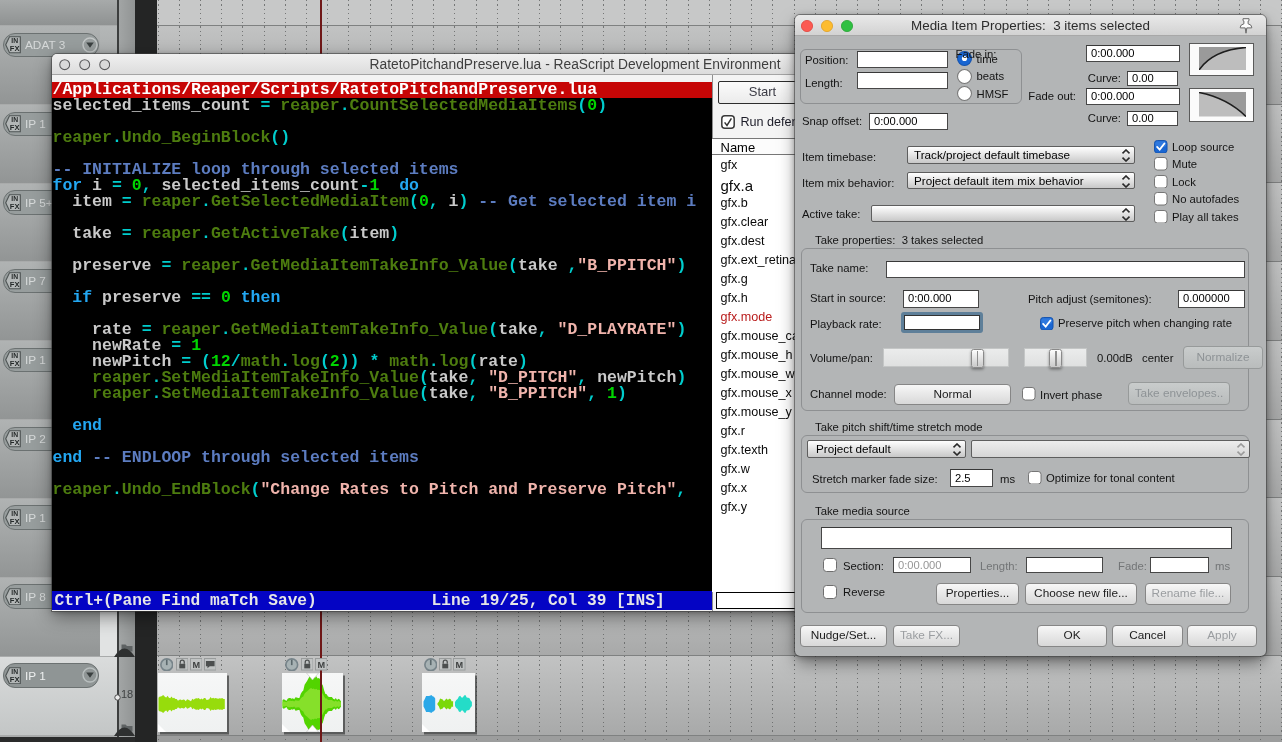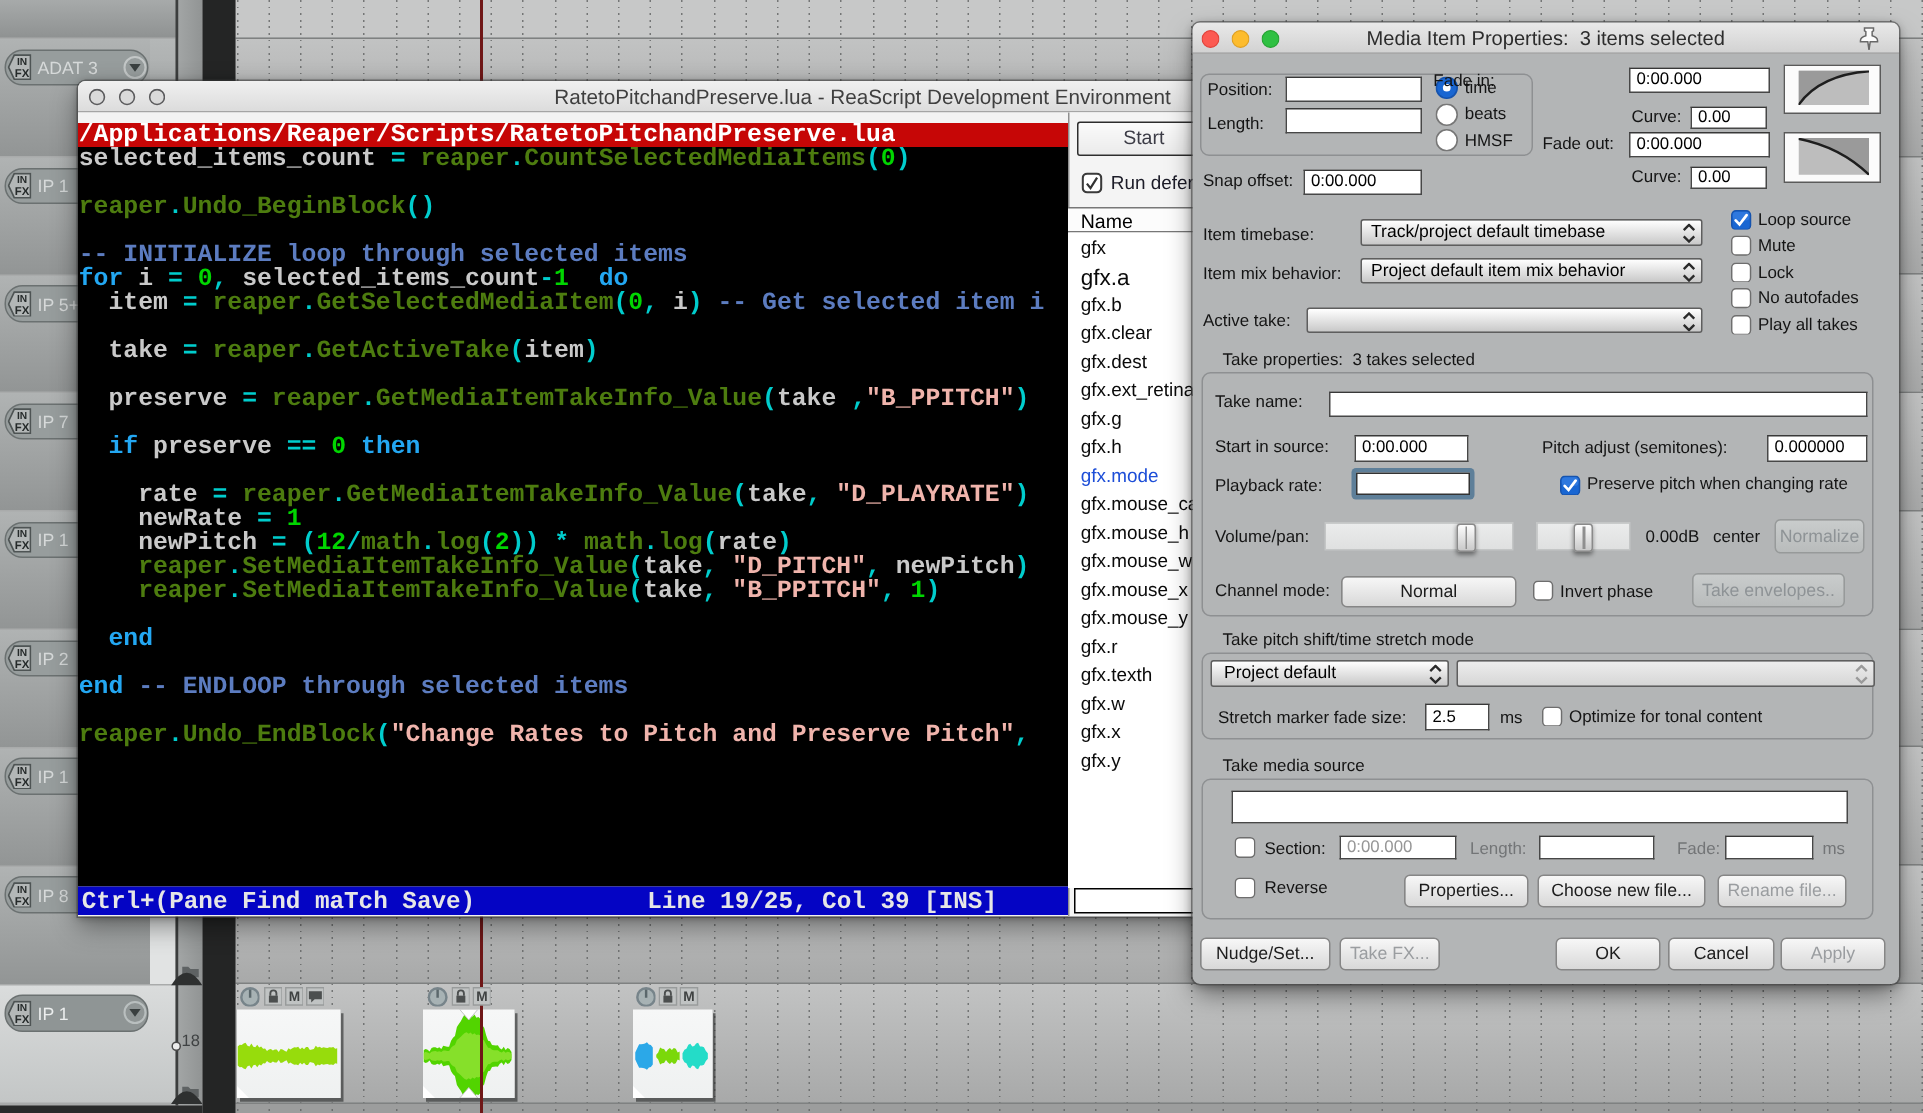--- a/index.html
+++ b/index.html
@@ -333,21 +333,21 @@
 <div style="left:669px;top:86.5px;font-size:13px;color:#000">Name</div>
 <div style="left:660.5px;top:101.5px;width:99.5px;height:437px;background:#fff"></div>
 <div style="left:669px;top:104px;font-size:12.6px;color:#0a0a0a;white-space:nowrap">gfx</div>
 <div style="left:669px;top:123px;font-size:15px;color:#0a0a0a;white-space:nowrap">gfx.a</div>
 <div style="left:669px;top:142px;font-size:12.6px;color:#0a0a0a;white-space:nowrap">gfx.b</div>
 <div style="left:669px;top:161px;font-size:12.6px;color:#0a0a0a;white-space:nowrap">gfx.clear</div>
 <div style="left:669px;top:180px;font-size:12.6px;color:#0a0a0a;white-space:nowrap">gfx.dest</div>
 <div style="left:669px;top:199px;font-size:12.6px;color:#0a0a0a;white-space:nowrap">gfx.ext_retina</div>
 <div style="left:669px;top:218px;font-size:12.6px;color:#0a0a0a;white-space:nowrap">gfx.g</div>
 <div style="left:669px;top:237px;font-size:12.6px;color:#0a0a0a;white-space:nowrap">gfx.h</div>
-<div style="left:669px;top:256px;font-size:12.6px;color:#1d4ed8;white-space:nowrap">gfx.mode</div>
+<div style="left:669px;top:256px;font-size:12.6px;color:#b91c1c;white-space:nowrap">gfx.mode</div>
 <div style="left:669px;top:275px;font-size:12.6px;color:#0a0a0a;white-space:nowrap">gfx.mouse_cap</div>
 <div style="left:669px;top:294px;font-size:12.6px;color:#0a0a0a;white-space:nowrap">gfx.mouse_h</div>
 <div style="left:669px;top:313px;font-size:12.6px;color:#0a0a0a;white-space:nowrap">gfx.mouse_w</div>
 <div style="left:669px;top:332px;font-size:12.6px;color:#0a0a0a;white-space:nowrap">gfx.mouse_x</div>
 <div style="left:669px;top:351px;font-size:12.6px;color:#0a0a0a;white-space:nowrap">gfx.mouse_y</div>
 <div style="left:669px;top:370px;font-size:12.6px;color:#0a0a0a;white-space:nowrap">gfx.r</div>
 <div style="left:669px;top:389px;font-size:12.6px;color:#0a0a0a;white-space:nowrap">gfx.texth</div>
 <div style="left:669px;top:408px;font-size:12.6px;color:#0a0a0a;white-space:nowrap">gfx.w</div>
 <div style="left:669px;top:427px;font-size:12.6px;color:#0a0a0a;white-space:nowrap">gfx.x</div>
 <div style="left:669px;top:446px;font-size:12.6px;color:#0a0a0a;white-space:nowrap">gfx.y</div>
@@ -488,21 +488,21 @@
 <div style="left:88px;top:333px;width:126px;height:18.5px;background:linear-gradient(#ebecec,#dfe0e0);border:1px solid #c4c6c6"></div>
 <div style="left:229px;top:333px;width:63px;height:18.5px;background:linear-gradient(#ebecec,#dfe0e0);border:1px solid #c4c6c6"></div>
 <div style="left:175.5px;top:333.5px;width:13px;height:19px;background:linear-gradient(#fdfdfd,#c9c9c9);border:1px solid #8a8a8a;border-radius:2.5px;box-shadow:0 1.5px 3px rgba(0,0,0,0.4)">
       <div style="left:5.4px;top:1px;width:1.3px;height:15px;background:#8f8f8f"></div>
     </div>
 <div style="left:254px;top:333.5px;width:13px;height:19px;background:linear-gradient(#fdfdfd,#c9c9c9);border:1px solid #8a8a8a;border-radius:2.5px;box-shadow:0 1.5px 3px rgba(0,0,0,0.4)">
       <div style="left:5.4px;top:1px;width:1.3px;height:15px;background:#8f8f8f"></div>
     </div>
 <div class="lbl" style="left:302px;top:336.5px">0.00dB</div>
 <div class="lbl" style="left:347px;top:336.5px">center</div>
-<div class="btn dark" style="left:388px;top:331px;width:60px;height:23px;line-height:21px">Normalize</div>
+<div class="btn dark" style="left:388px;top:331px;width:80px;height:23px;line-height:21px">Normalize</div>
 <div class="lbl" style="left:15px;top:373px">Channel mode:</div>
 <div class="btn" style="left:99px;top:369px;width:117px;height:20.5px;line-height:18.5px">Normal</div>
 <svg style="left:227px;top:372px" width="13.5" height="13.5" viewBox="0 0 14 14">
       <rect x="0.5" y="0.5" width="13" height="13" rx="3" fill="#ffffff" stroke="#6e6e6e"></rect>
     </svg>
 <div class="lbl" style="left:245px;top:373.5px">Invert phase</div>
 <div class="btn dark" style="left:333px;top:367px;width:102px;height:23px;line-height:21px">Take envelopes..</div>
 <div class="lbl" style="left:20px;top:405.5px">Take pitch shift/time stretch mode</div>
 <div class="grp" style="left:6px;top:419.5px;width:448px;height:58.5px;"></div>
 <div class="dd" style="left:12px;top:425px;width:159px;height:18px;line-height:16px;padding-left:8px;">Project default</div>

